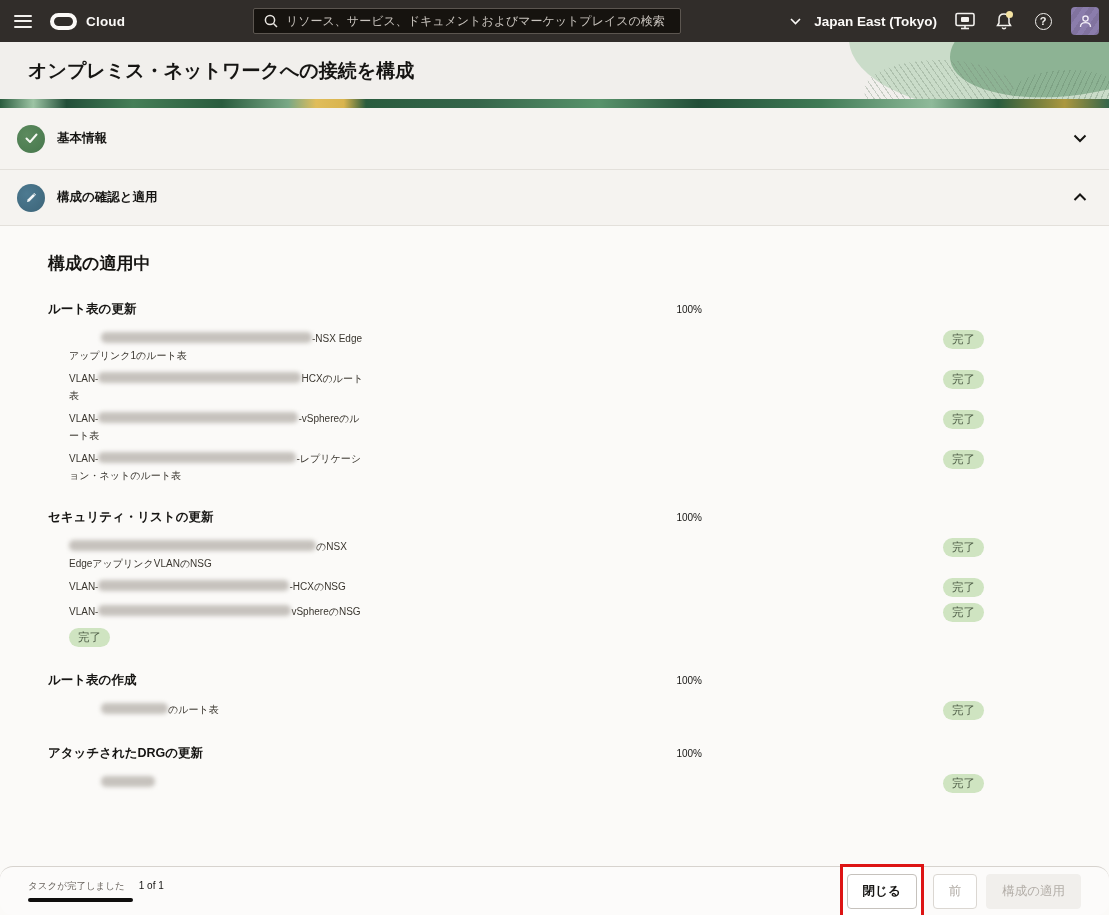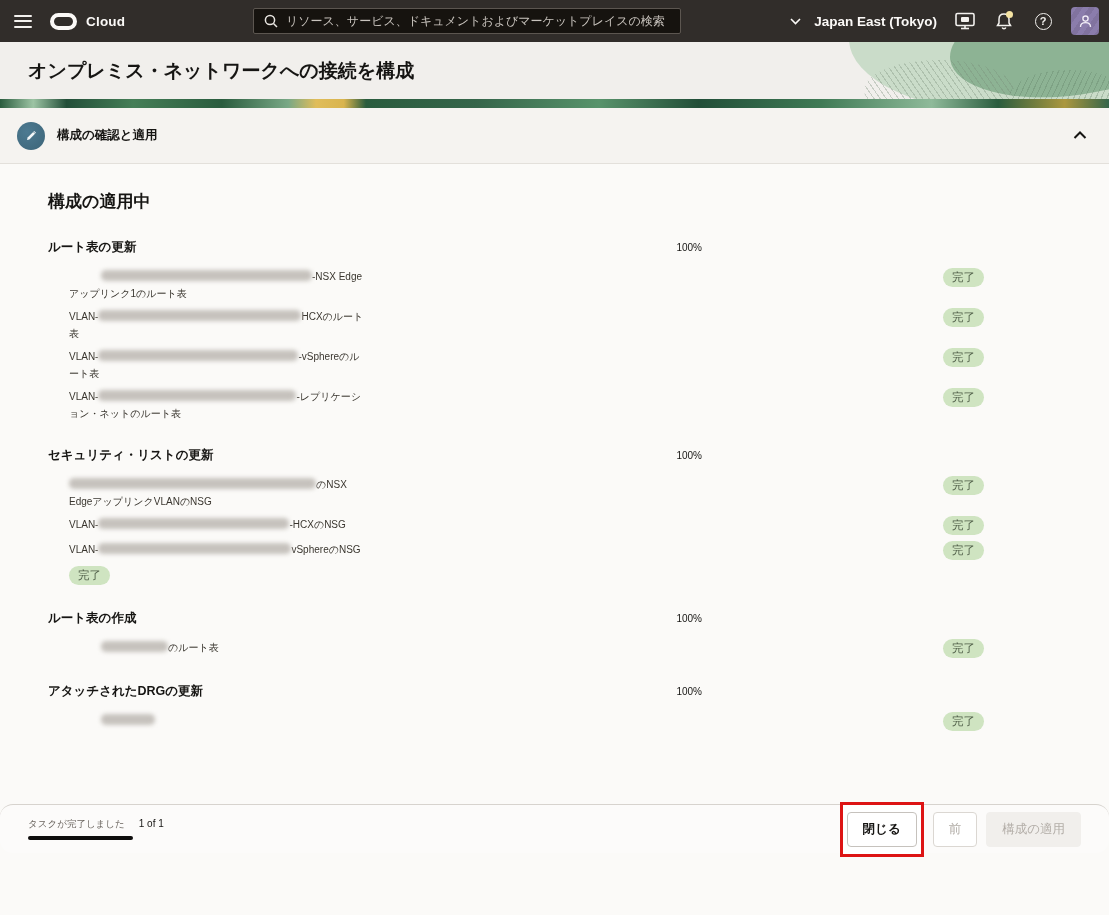--- a/index.html
+++ b/index.html
@@ -190,20 +190,33 @@
   <div class="header-art">
     <div class="art-blob1"></div>
     <div class="art-blob2"></div>
     <div class="art-hatch1"></div>
     <div class="art-hatch2"></div>
   </div>
 </div>
 <div class="green-strip"></div>
 
 <div class="accordion">
+  <div class="acc-row row1">
+    <div class="step-circle done">
+      <svg width="13" height="11" viewBox="0 0 13 11">
+          <polyline points="1.5,5.5 5,9 11.5,1.5" fill="none" stroke="#f6f9f4" stroke-width="2" stroke-linecap="round" stroke-linejoin="round"></polyline>
+        </svg>
+    </div>
+    <span class="acc-label">基本情報</span>
+    <span class="acc-chevron">
+      <svg width="14" height="9" viewBox="0 0 14 9">
+          <polyline points="1.5,1.5 7,7 12.5,1.5" fill="none" stroke="#161513" stroke-width="2"></polyline>
+        </svg>
+    </span>
+  </div>
   <div class="acc-row row2">
     <div class="step-circle current">
       <svg width="13" height="13" viewBox="0 0 13 13">
           <path d="M2 11 L2.6 8.6 L9.2 2 L11 3.8 L4.4 10.4 Z" fill="#f4f7f8"></path>
           <line x1="8.4" y1="2.8" x2="10.2" y2="4.6" stroke="#3c6478" stroke-width="0.8"></line>
         </svg>
     </div>
     <span class="acc-label">構成の確認と適用</span>
     <span class="acc-chevron">
       <svg width="14" height="9" viewBox="0 0 14 9">

